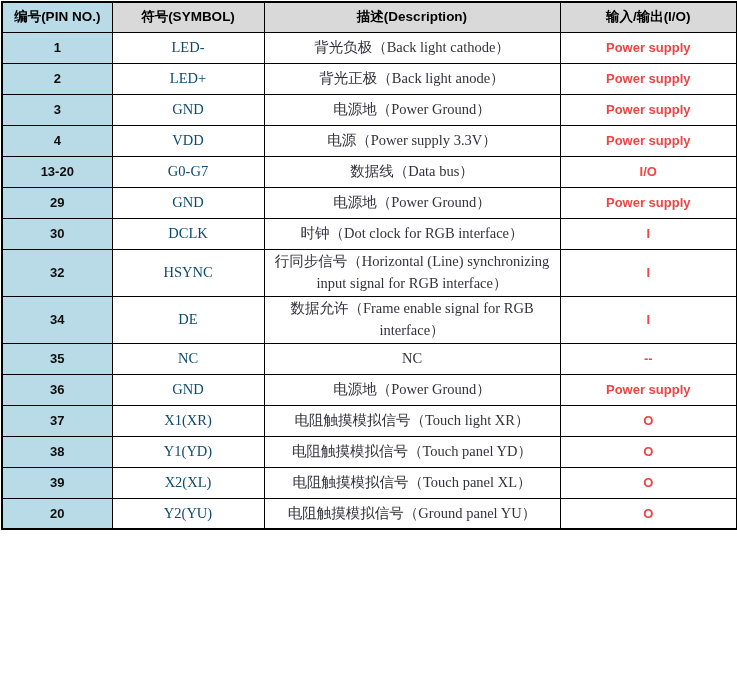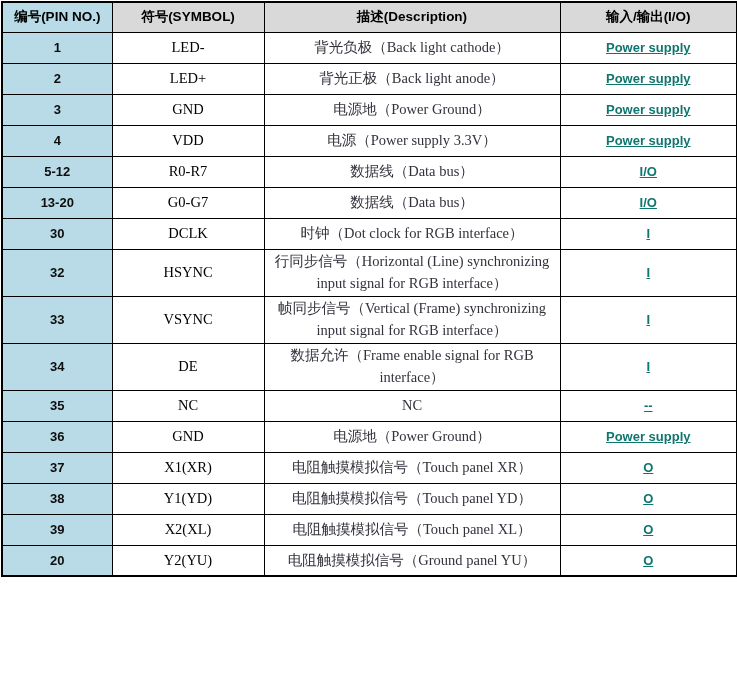--- a/index.html
+++ b/index.html
@@ -48,34 +48,33 @@
     background: var(--pin-bg);
     font-family: "Liberation Sans", sans-serif;
     font-weight: bold;
     font-size: 13px;
     color: #0d0d0d;
     height: 31px;
   }
   td.symbol {
     font-family: "Liberation Serif", serif;
     font-size: 14.5px;
-    color: #000000;
+    color: #0c4a6e;
   }
   td.description {
     font-family: "Liberation Serif", serif;
     font-size: 14.5px;
     color: var(--desc-color);
     line-height: 1.45;
   }
   td.io {
     font-family: "Liberation Sans", sans-serif;
     font-weight: bold;
     font-size: 13px;
-    color: #0f766e;
-    text-decoration: underline;
+    color: #ef4444;
   }
   tr.tall td { height: 47px; }
 </style>
 </head>
 <body>
 
 <div class="page">
   <table class="pin-table">
     <colgroup>
       <col style="width:110px">
@@ -110,47 +109,41 @@
           <td class="description">电源地（Power Ground）</td>
           <td class="io">Power supply</td>
         </tr>
         <tr>
           <td class="pin">4</td>
           <td class="symbol">VDD</td>
           <td class="description">电源（Power supply 3.3V）</td>
           <td class="io">Power supply</td>
         </tr>
         <tr>
-          <td class="pin">5-12</td>
-          <td class="symbol">R0-R7</td>
+          <td class="pin">13-20</td>
+          <td class="symbol">G0-G7</td>
           <td class="description">数据线（Data bus）</td>
           <td class="io">I/O</td>
         </tr>
         <tr>
-          <td class="pin">13-20</td>
-          <td class="symbol">G0-G7</td>
-          <td class="description">数据线（Data bus）</td>
-          <td class="io">I/O</td>
+          <td class="pin">29</td>
+          <td class="symbol">GND</td>
+          <td class="description">电源地（Power Ground）</td>
+          <td class="io">Power supply</td>
         </tr>
         <tr>
           <td class="pin">30</td>
           <td class="symbol">DCLK</td>
           <td class="description">时钟（Dot clock for RGB interface）</td>
           <td class="io">I</td>
         </tr>
         <tr class="tall">
           <td class="pin">32</td>
           <td class="symbol">HSYNC</td>
           <td class="description">行同步信号（Horizontal (Line) synchronizing input signal for RGB interface）</td>
-          <td class="io">I</td>
-        </tr>
-        <tr class="tall">
-          <td class="pin">33</td>
-          <td class="symbol">VSYNC</td>
-          <td class="description">帧同步信号（Vertical (Frame) synchronizing input signal for RGB interface）</td>
           <td class="io">I</td>
         </tr>
         <tr class="tall">
           <td class="pin">34</td>
           <td class="symbol">DE</td>
           <td class="description">数据允许（Frame enable signal for RGB interface）</td>
           <td class="io">I</td>
         </tr>
         <tr>
           <td class="pin">35</td>
@@ -160,21 +153,21 @@
         </tr>
         <tr>
           <td class="pin">36</td>
           <td class="symbol">GND</td>
           <td class="description">电源地（Power Ground）</td>
           <td class="io">Power supply</td>
         </tr>
         <tr>
           <td class="pin">37</td>
           <td class="symbol">X1(XR)</td>
-          <td class="description">电阻触摸模拟信号（Touch panel XR）</td>
+          <td class="description">电阻触摸模拟信号（Touch light XR）</td>
           <td class="io">O</td>
         </tr>
         <tr>
           <td class="pin">38</td>
           <td class="symbol">Y1(YD)</td>
           <td class="description">电阻触摸模拟信号（Touch panel YD）</td>
           <td class="io">O</td>
         </tr>
         <tr>
           <td class="pin">39</td>

